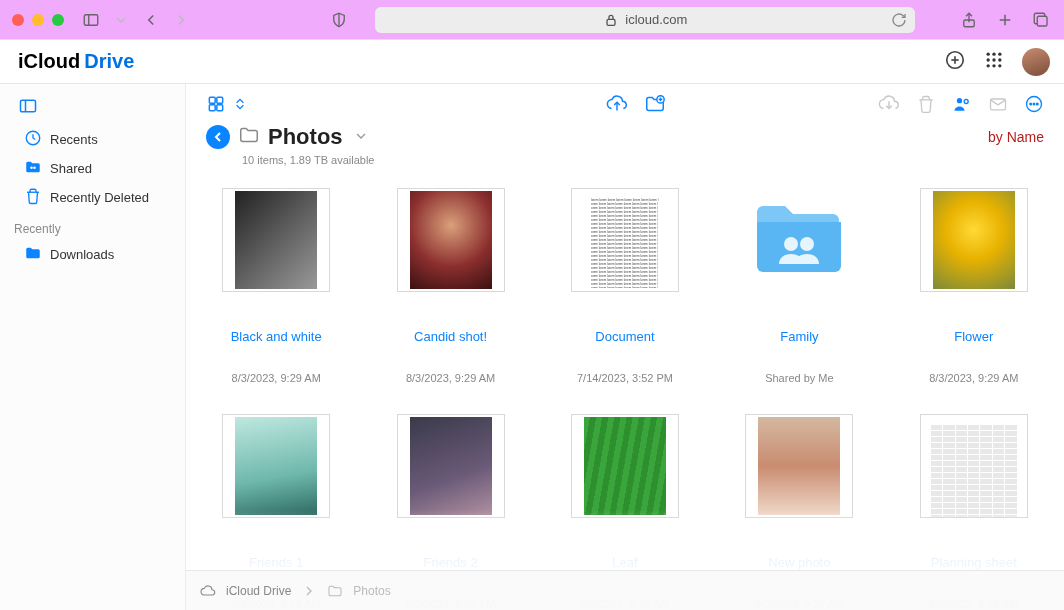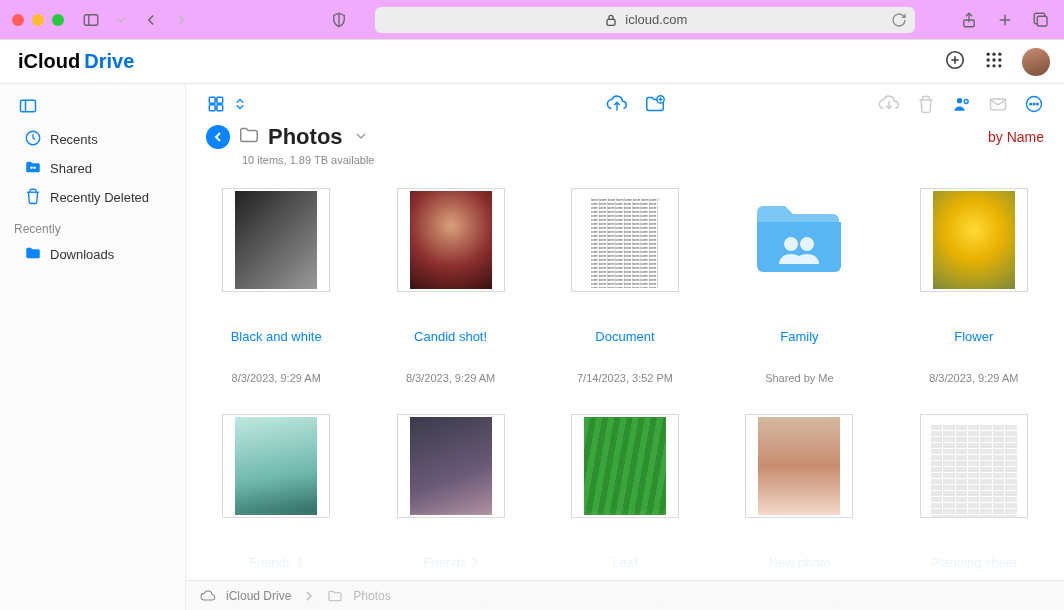--- a/index.html
+++ b/index.html
@@ -49,21 +49,21 @@
 
 .grid { flex:1; overflow:hidden; padding: 10px 6px 0; display:grid; grid-template-columns: repeat(5, 1fr); column-gap: 6px; row-gap: 30px; }
 .item { display:flex; flex-direction:column; align-items:center; cursor:pointer;justify-content:space-between; }
 .thumb { width:108px; height:104px; border:1px solid #d8d8d8; display:flex; align-items:center; justify-content:center; overflow:hidden; background:#fff; }
 .thumb.folder { border:none; }
 .item-name { font-size:13px; color:#0a84ff; margin-top:8px; text-align:center; }
 .item-meta { font-size:11px; color:#888; margin-top:0; text-align:center; }
 .item.faded .item-name { color:#bcd8f5; }
 .item.faded .item-meta { color:#dcdcdc; }
 
-.breadcrumb-bar { position:absolute; bottom:0; left:0; right:0; height:30px; background:rgba(250,250,250,0.9); border-top:1px solid #e8e8e8; display:flex; align-items:center; padding:0 14px; gap:10px; font-size:12px; color:#888; }
+.breadcrumb-bar { position:absolute; bottom:0; left:0; right:0; height:40px; background:rgba(250,250,250,0.9); border-top:1px solid #e8e8e8; display:flex; align-items:center; padding:0 14px; gap:10px; font-size:12px; color:#888; }
 
 .svg16{width:16px;height:16px}
 .svg18{width:18px;height:18px}
 .svg20{width:20px;height:20px}
 .svg22{width:22px;height:22px}
 
 .doc-thumb { width:80px; height:96px; padding:6px; font-size:3px; color:#444; line-height:4px; word-break:break-all; overflow:hidden; }
 .sheet-thumb { width:94px; height:90px; padding:4px; display:grid; grid-template-columns:repeat(7,1fr); grid-auto-rows:5px; gap:1px; }
 .sheet-thumb div { background:#e8e8e8; }
 .folder-svg { width:100px; height:82px; }

